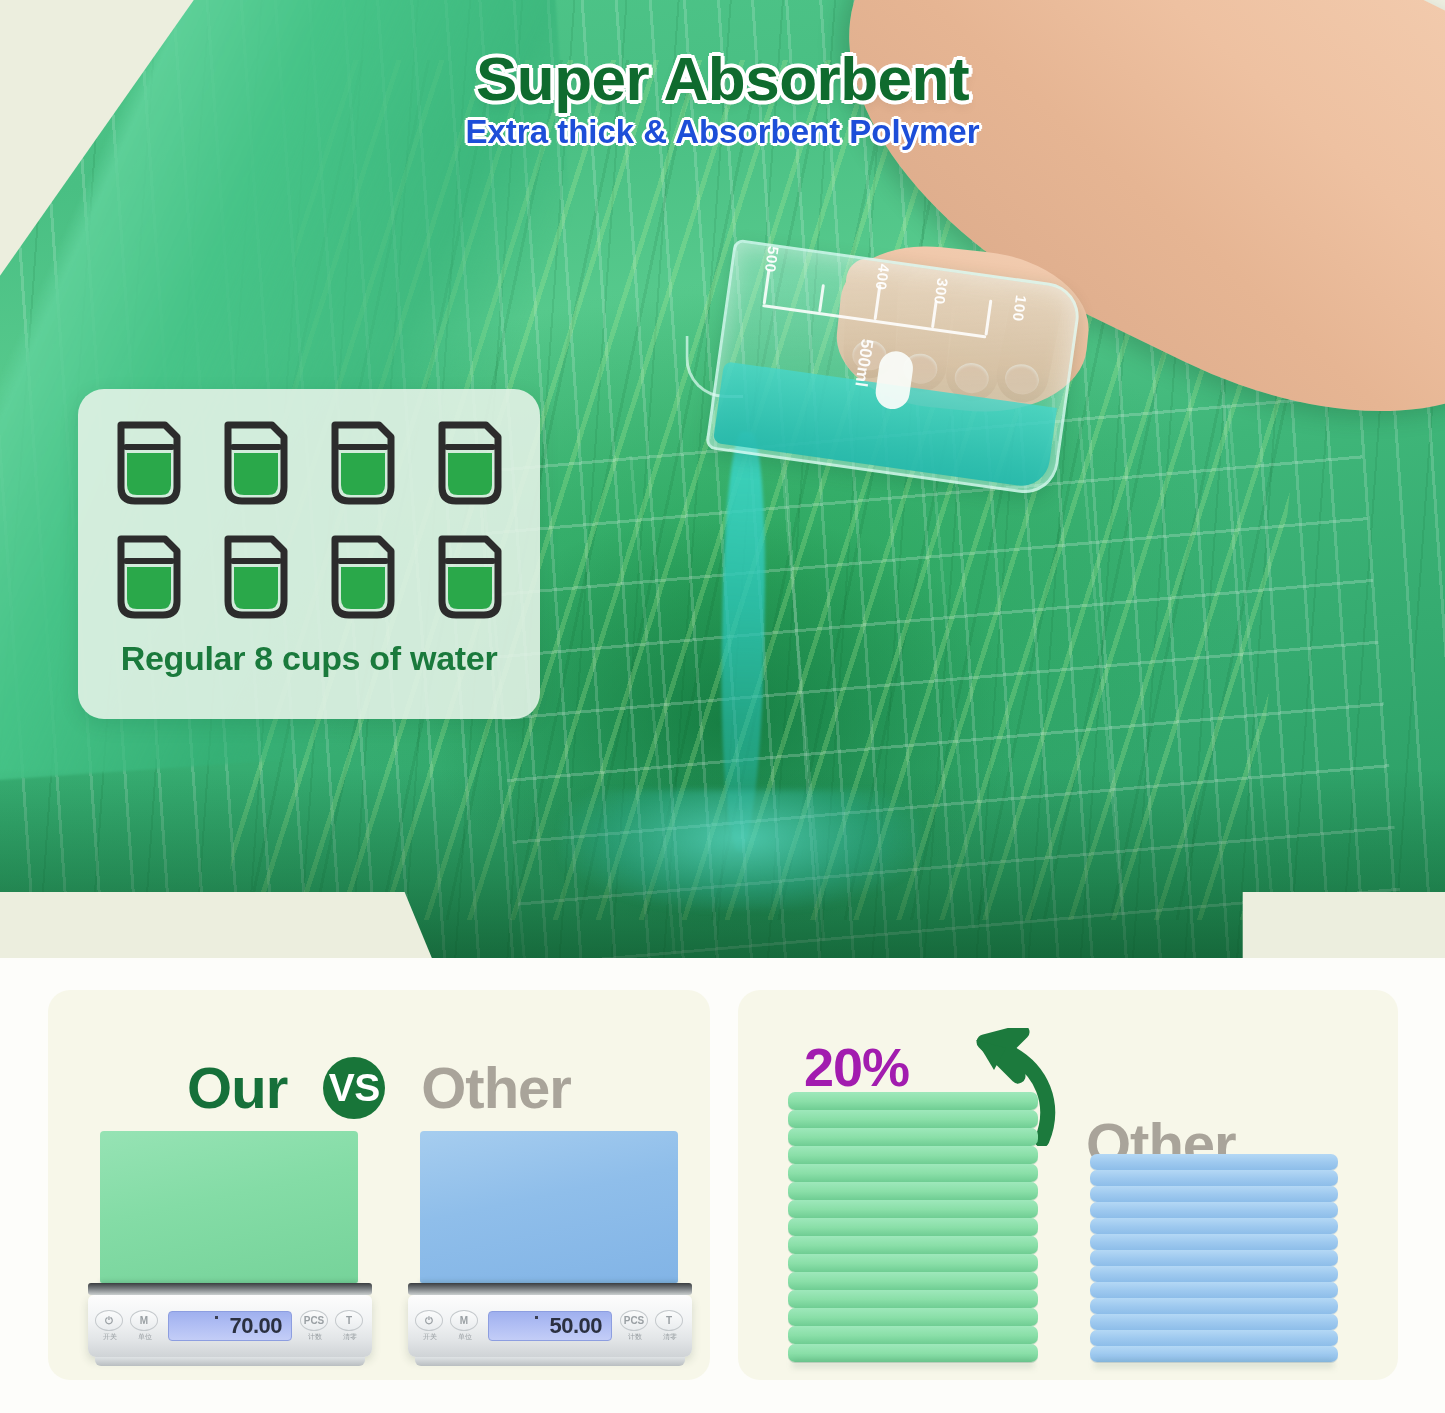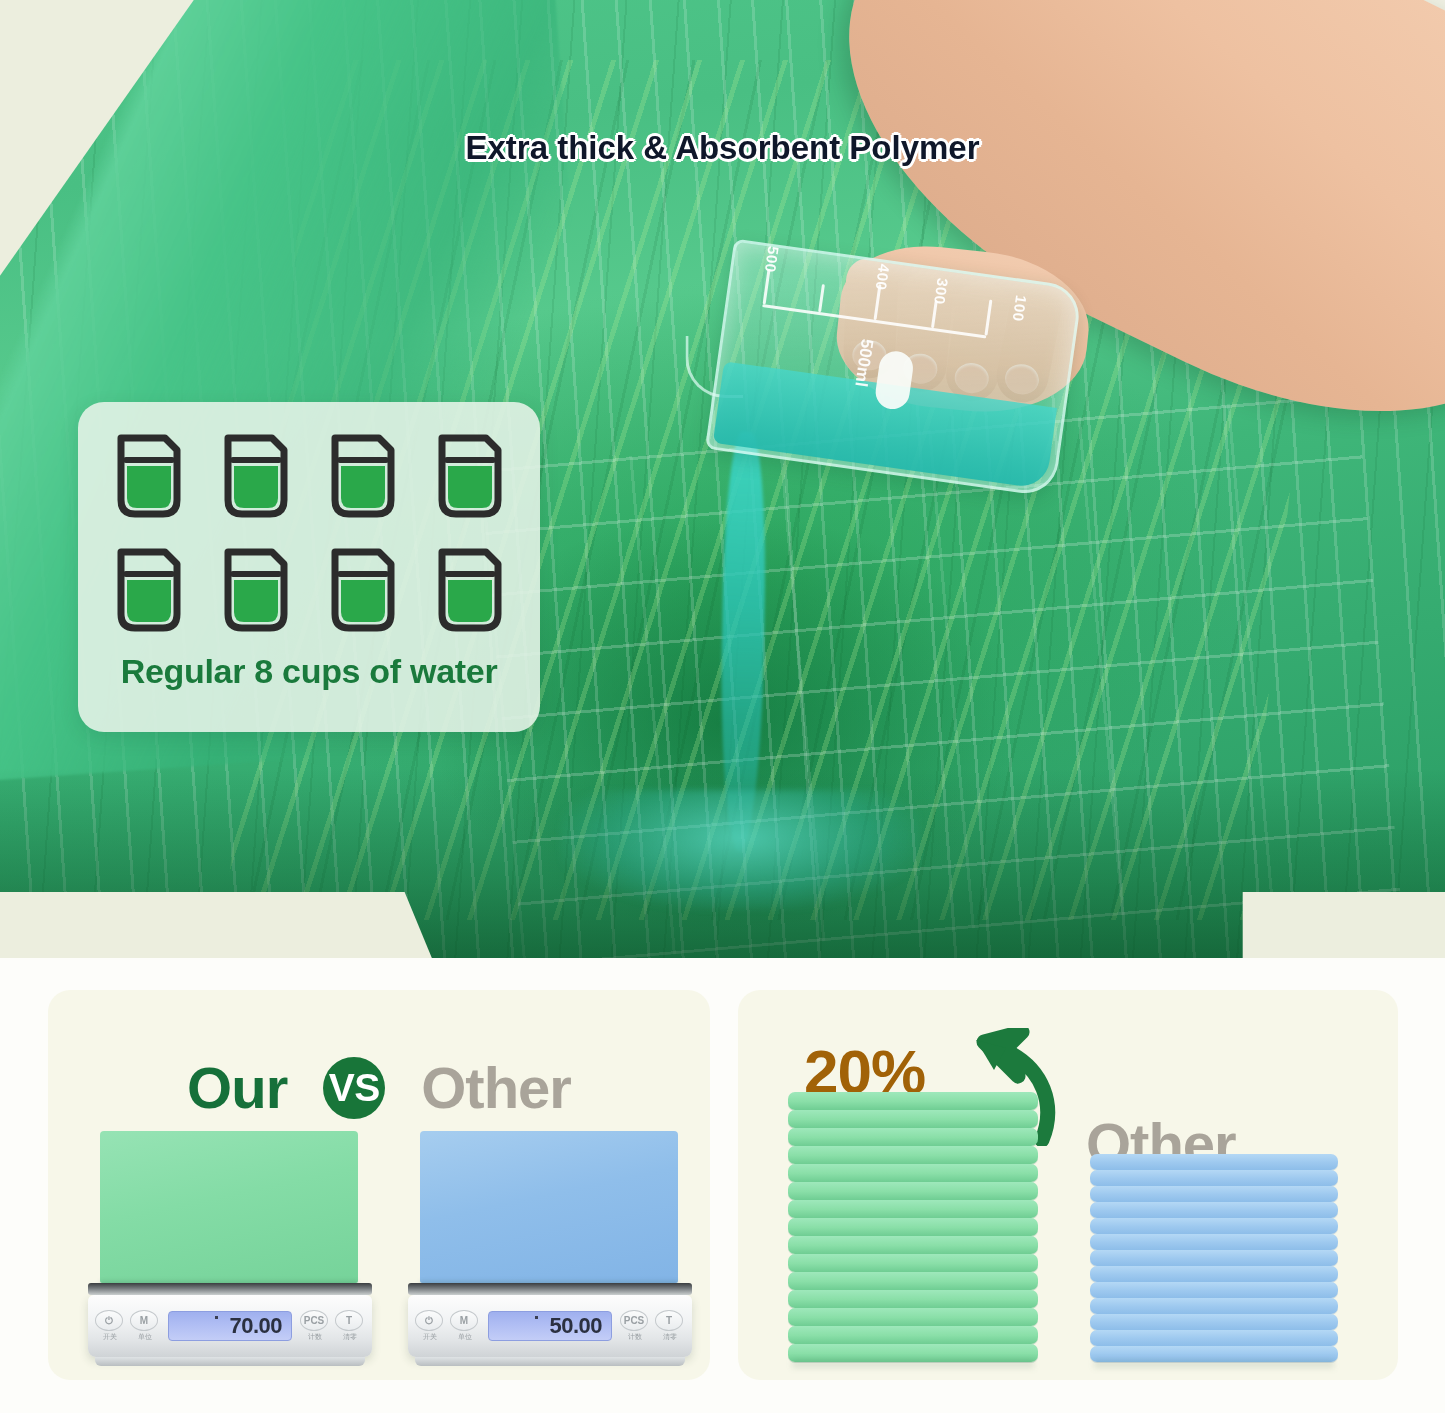--- a/index.html
+++ b/index.html
@@ -171,30 +171,29 @@
   }
   .headline h1 {
     font-size:62px; font-weight:900; line-height:1.12;
     color:#0f6b2e; letter-spacing:-.5px;
     text-shadow:
       -3px -3px 0 #fff, 3px -3px 0 #fff, -3px 3px 0 #fff, 3px 3px 0 #fff,
       -4px 0 0 #fff, 4px 0 0 #fff, 0 -4px 0 #fff, 0 4px 0 #fff,
       0 5px 12px rgba(0,0,0,.10);
   }
   .headline .sub {
-    margin-top:16px;
-    font-size:33px; font-weight:700; color:#0f172a;
+    font-size:33px; font-weight:700; color:#1d4ed8;
     text-shadow:
       -2px -2px 0 #fff, 2px -2px 0 #fff, -2px 2px 0 #fff, 2px 2px 0 #fff,
       -3px 0 0 #fff, 3px 0 0 #fff, 0 -3px 0 #fff, 0 3px 0 #fff;
   }
 
   
   .cups-card {
-    position:absolute; left:78px; top:402px; width:462px; height:330px;
+    position:absolute; left:78px; top:389px; width:462px; height:330px;
     background:rgba(226,242,229,.90);
     border-radius:26px;
     box-shadow:0 6px 20px rgba(10,60,30,.12);
     z-index:25;
     padding:30px 26px 0 26px;
   }
   .cups-grid {
     display:grid; grid-template-columns:repeat(4,1fr);
     gap:22px 18px; justify-items:center;
   }
@@ -280,21 +279,21 @@
     border:1px solid #8d9ee0; border-radius:4px;
     display:flex; align-items:center; justify-content:flex-end;
     padding-right:9px; position:relative;
   }
   .lcd-val { font-size:22px; font-weight:700; color:#2b3040; letter-spacing:-.5px; }
   .lcd-dot { position:absolute; left:38%; top:4px; width:3px; height:3px; background:#3a3f52; }
 
   
   .pct {
     position:absolute; left:66px; top:46px;
-    font-size:62px; font-weight:700; color:#a16207; letter-spacing:-1px;
+    font-size:54px; font-weight:700; color:#a21caf; letter-spacing:-1px;
   }
   .arrow-up { position:absolute; left:226px; top:38px; width:96px; height:118px; }
   .lbl-other2 {
     position:absolute; left:348px; top:120px;
     font-size:58px; font-weight:700; color:#a9a49a; letter-spacing:-1px;
   }
   .stack { position:absolute; bottom:18px; display:flex; flex-direction:column; gap:0; }
   .stack-green { left:50px; }
   .stack-blue  { left:352px; }
   .slab { border-radius:7px; }
@@ -359,21 +358,21 @@
     <div class="grad-label" style="left:24px;  top:4px;">500</div>
     <div class="grad-label" style="left:136px; top:6px;">400</div>
     <div class="grad-label" style="left:196px; top:12px;" data="">300</div>
     <div class="grad-label" style="left:276px; top:18px;">100</div>
     <div class="beaker-vol">500ml</div>
     <div class="beaker-sticker"></div>
   </div>
 
   <div class="headline">
     <h1>
-      <br>
+      <span>Super Absorbent</span><br>
     </h1>
     <div class="sub">Extra thick &amp; Absorbent Polymer</div>
   </div>
 
   <div class="cups-card">
     <div class="cups-grid" id="cups-grid">
         <span><svg class="beaker-icon" viewBox="0 0 72 88">
             <path d="M8 6 H52 L64 18 V68 Q64 82 50 82 H22 Q8 82 8 68 Z" fill="none" stroke="#2c2c2c" stroke-width="7" stroke-linejoin="round"></path>
             <path d="M14 34 H58 V66 Q58 76 48 76 H24 Q14 76 14 66 Z" fill="#2aa84a"></path>
             <line x1="13" y1="28" x2="59" y2="28" stroke="#2c2c2c" stroke-width="6" stroke-linecap="round"></line>

